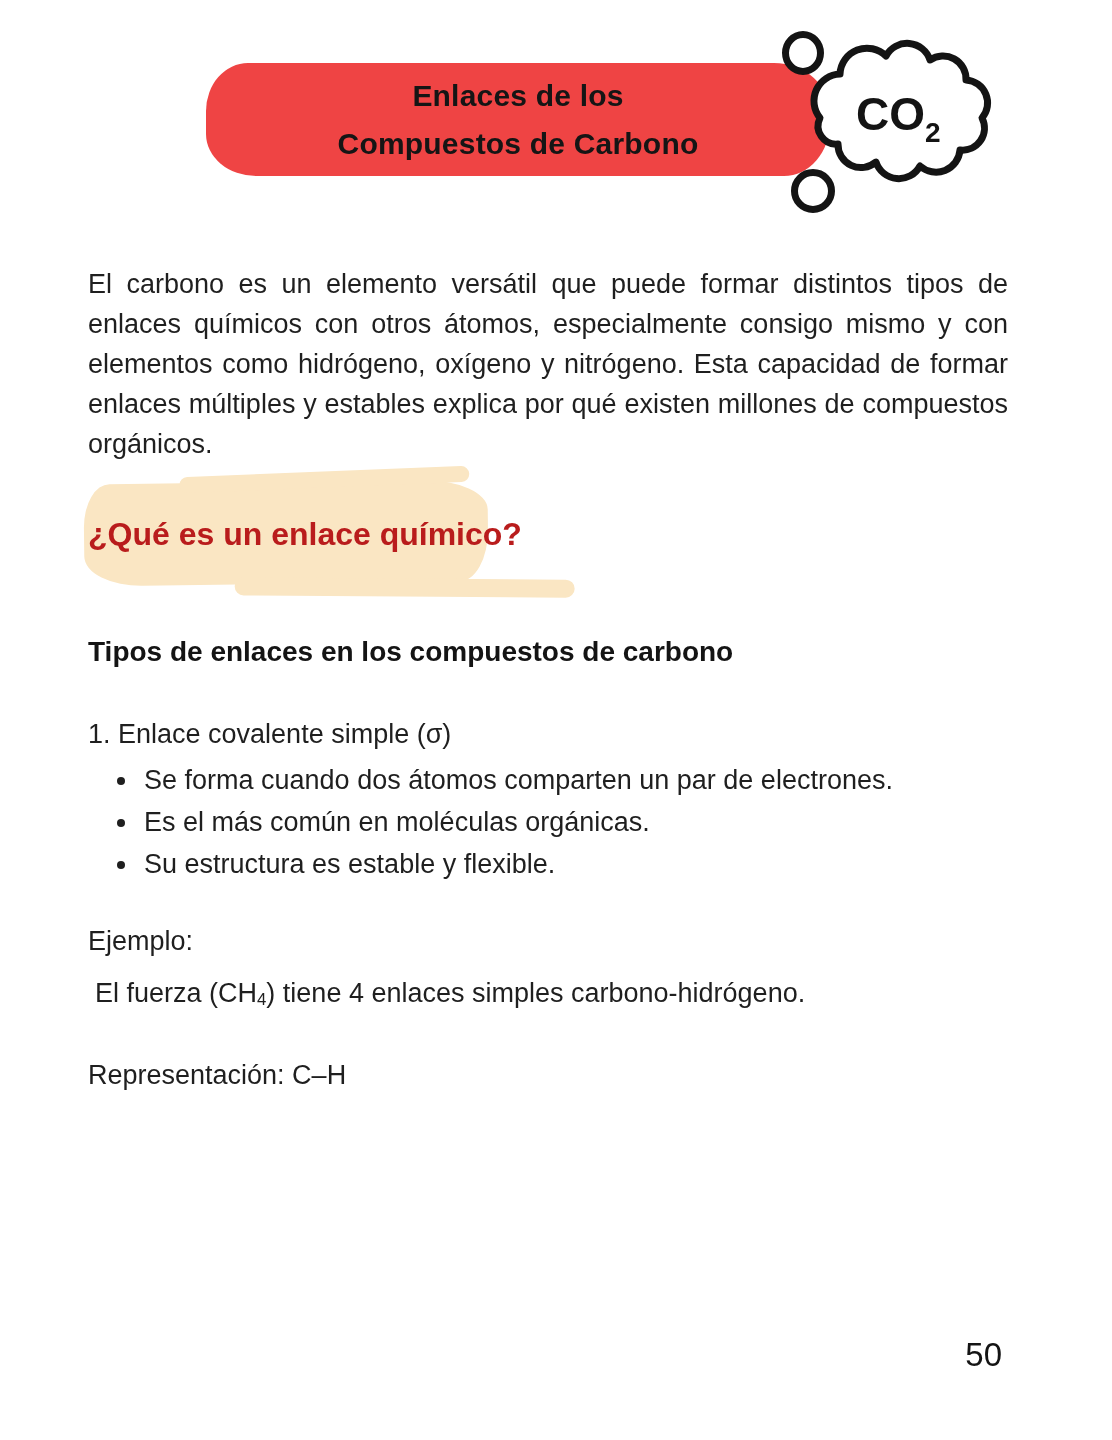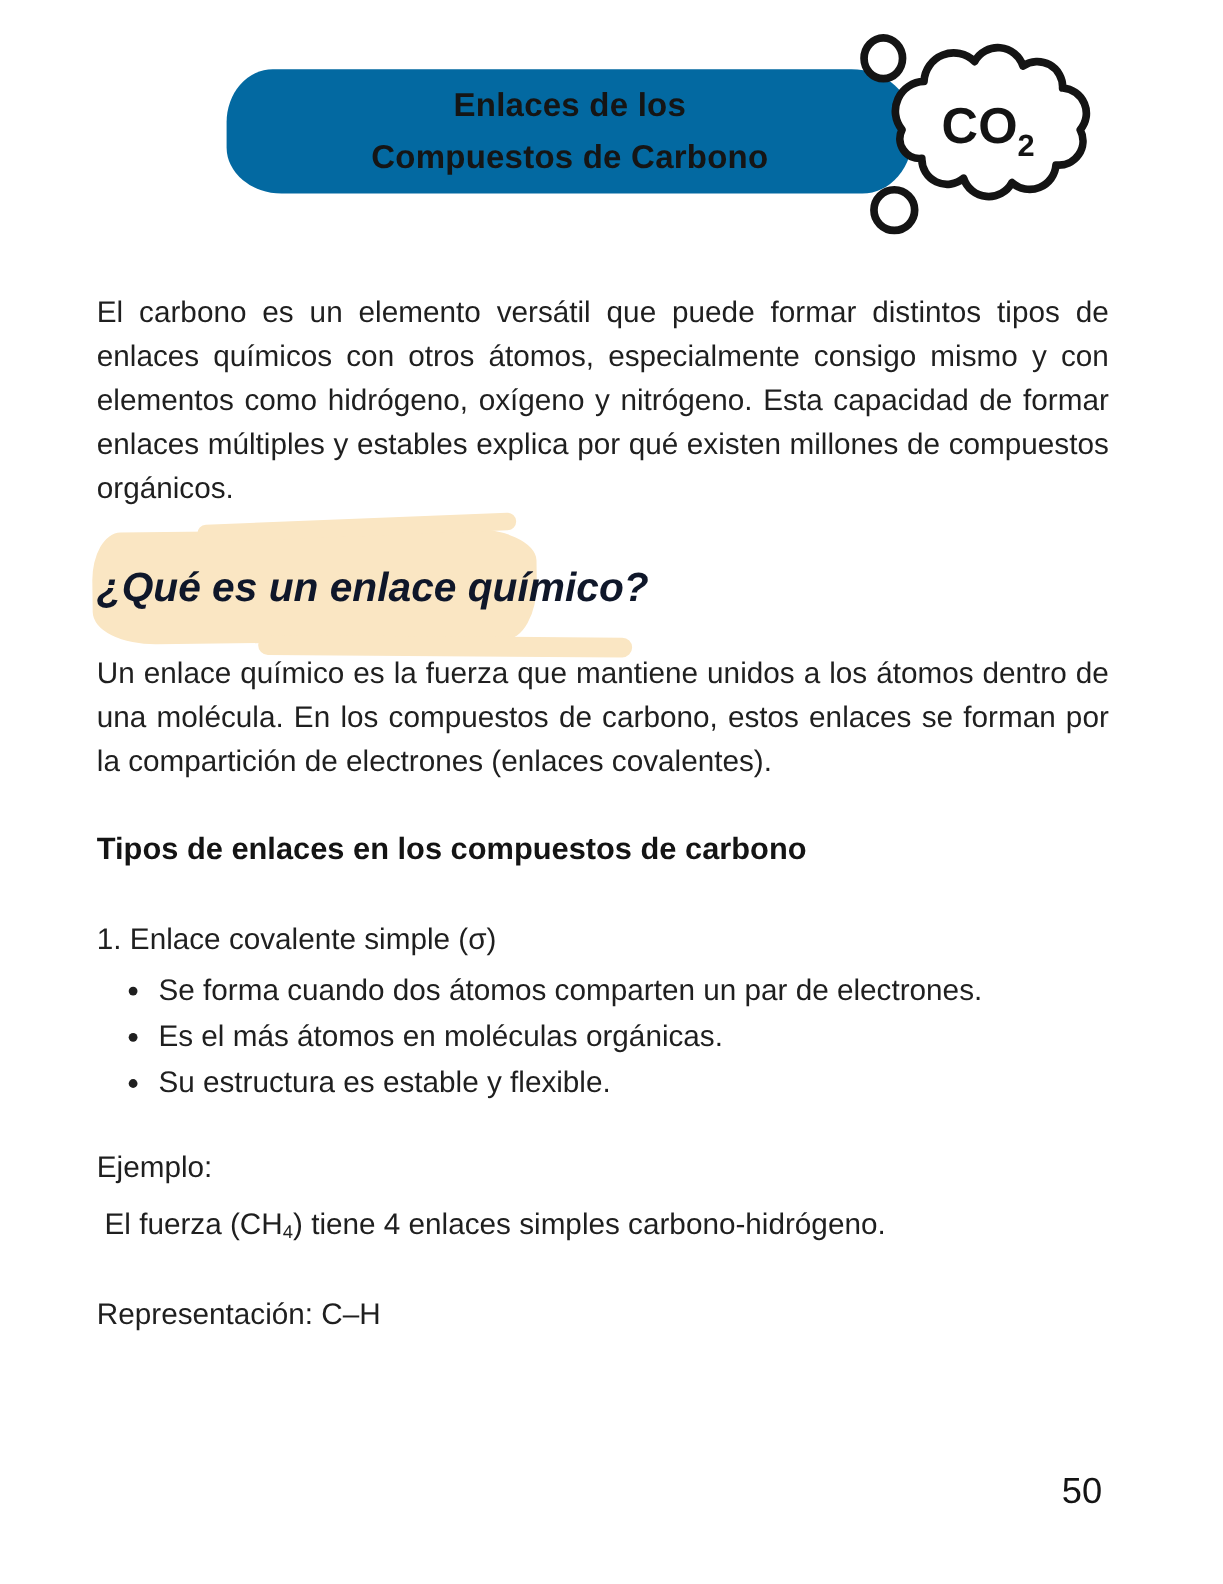--- a/index.html
+++ b/index.html
@@ -9,21 +9,21 @@
     background:#ffffff;
     font-family:"Liberation Sans", sans-serif;
     color:#1e1e1e;
     overflow:hidden;
   }
 
   
   .banner {
     position:absolute; left:206px; top:63px;
     width:624px; height:113px;
-    background:#0369a1;
+    background:#ef4444;
     border-radius:42px 56px 46px 50px / 48px 50px 54px 42px;
     z-index:1;
   }
   .banner-text {
     position:absolute; inset:0;
     display:flex; flex-direction:column; justify-content:center; align-items:center;
     font-weight:bold; font-size:30px; line-height:48px; color:#151515;
     letter-spacing:0.2px;
   }
 
@@ -54,21 +54,21 @@
     transform:rotate(-0.7deg);
   }
   .hl::before {
     content:""; position:absolute; left:96px; top:-10px; width:290px; height:16px;
     background:#fae6c3; border-radius:9px; transform:rotate(-1.6deg);
   }
   .hl::after {
     content:""; position:absolute; left:150px; bottom:-14px; width:340px; height:18px;
     background:#fae6c3; border-radius:9px; transform:rotate(1.1deg);
   }
-  .hl-heading { position:relative; font-weight:bold; font-size:37px; color:#0f172a;font-style:italic; }
+  .hl-heading { position:relative; font-weight:bold; font-size:32px; color:#b91c1c; }
 
   .center-heading {
     margin:40px 0 0 0; 
     font-weight:bold; font-size:28px; color:#141414;
   }
 
   .item-title { margin:42px 0 0 0; }
 
   ul.bullets { margin:5px 0 0 0; padding:0 0 0 52px; list-style:disc; }
   ul.bullets li { line-height:42px; padding-left:4px; }
@@ -117,29 +117,28 @@
 
   <div class="content">
 
     <p class="para">El carbono es un elemento versátil que puede formar distintos tipos de enlaces químicos con otros átomos, especialmente consigo mismo y con elementos como hidrógeno, oxígeno y nitrógeno. Esta capacidad de formar enlaces múltiples y estables explica por qué existen millones de compuestos orgánicos.</p>
 
     <div class="hl-wrap">
       <div class="hl"></div>
       <div class="hl-heading">¿Qué es un enlace químico?</div>
     </div>
 
-    <p class="para">Un enlace químico es la fuerza que mantiene unidos a los átomos dentro de una molécula. En los compuestos de carbono, estos enlaces se forman por la compartición de electrones (enlaces covalentes).</p>
 
     <h2 class="center-heading">Tipos de enlaces en los compuestos de carbono</h2>
 
     <p class="para item-title">1. Enlace covalente simple (σ)</p>
 
     <ul class="bullets">
       <li>Se forma cuando dos átomos comparten un par de electrones.</li>
-      <li>Es el más átomos en moléculas orgánicas.</li>
+      <li>Es el más común en moléculas orgánicas.</li>
       <li>Su estructura es estable y flexible.</li>
     </ul>
 
     <p class="para example-label">Ejemplo:</p>
 
     <p class="para example-line"><span>El fuerza (CH</span><sub class="chem">4</sub><span>) tiene 4 enlaces simples carbono-hidrógeno.</span></p>
 
     <p class="para representation">Representación: C–H</p>
 
   </div>

